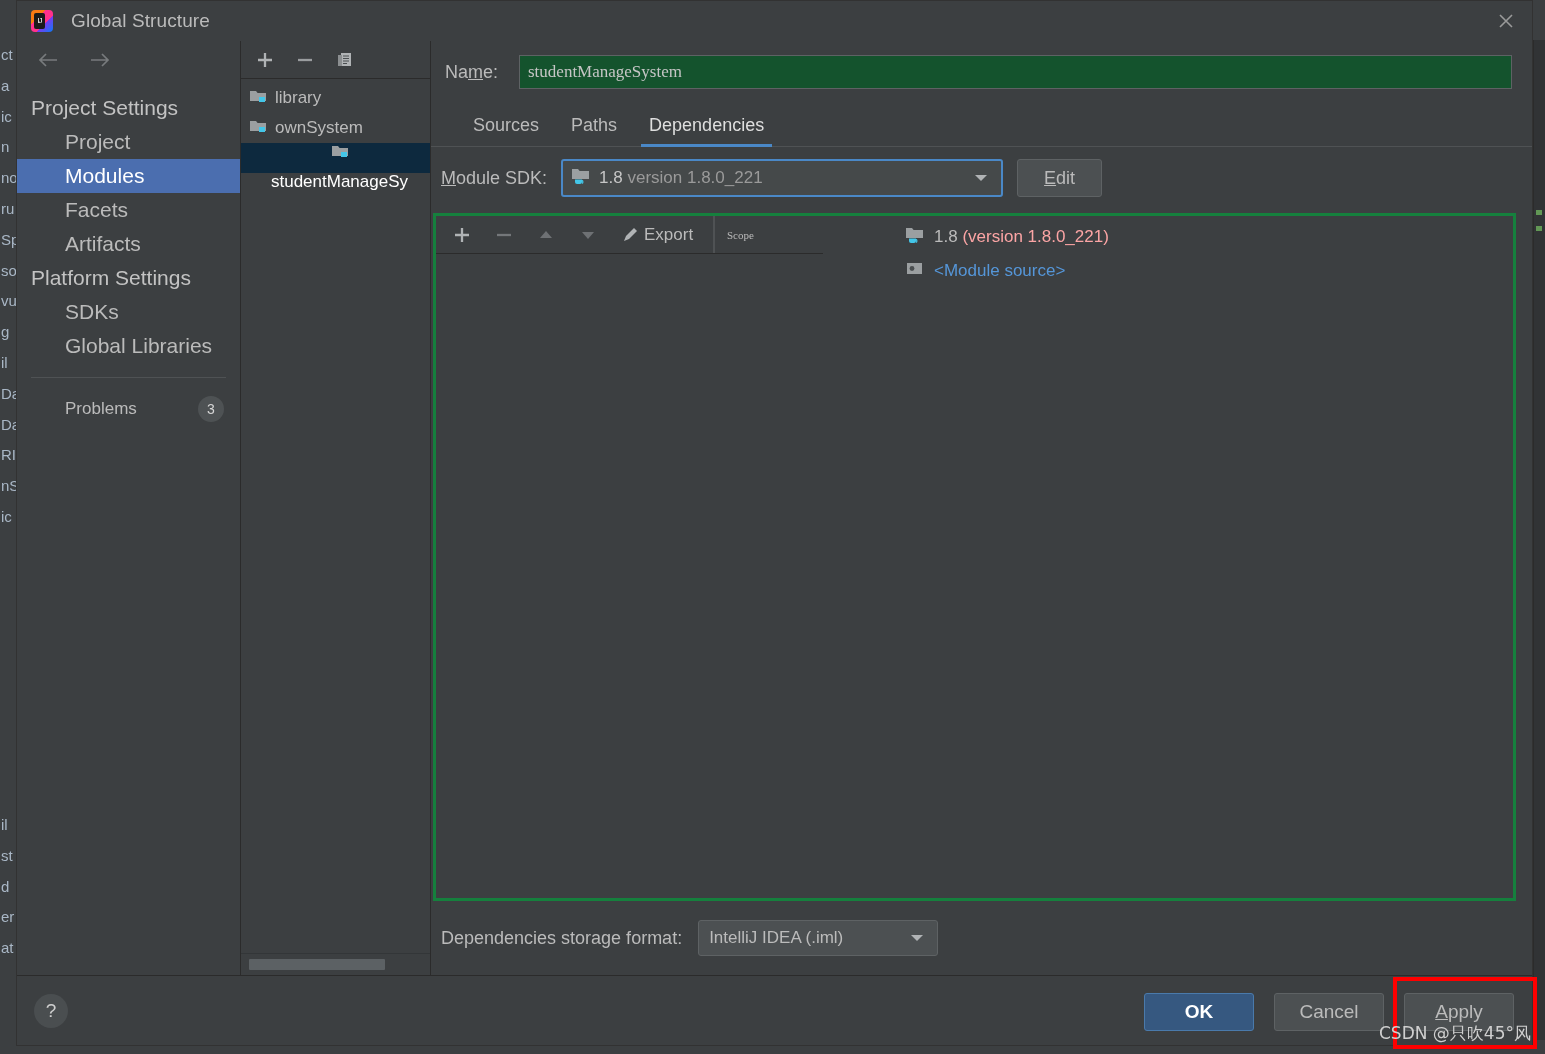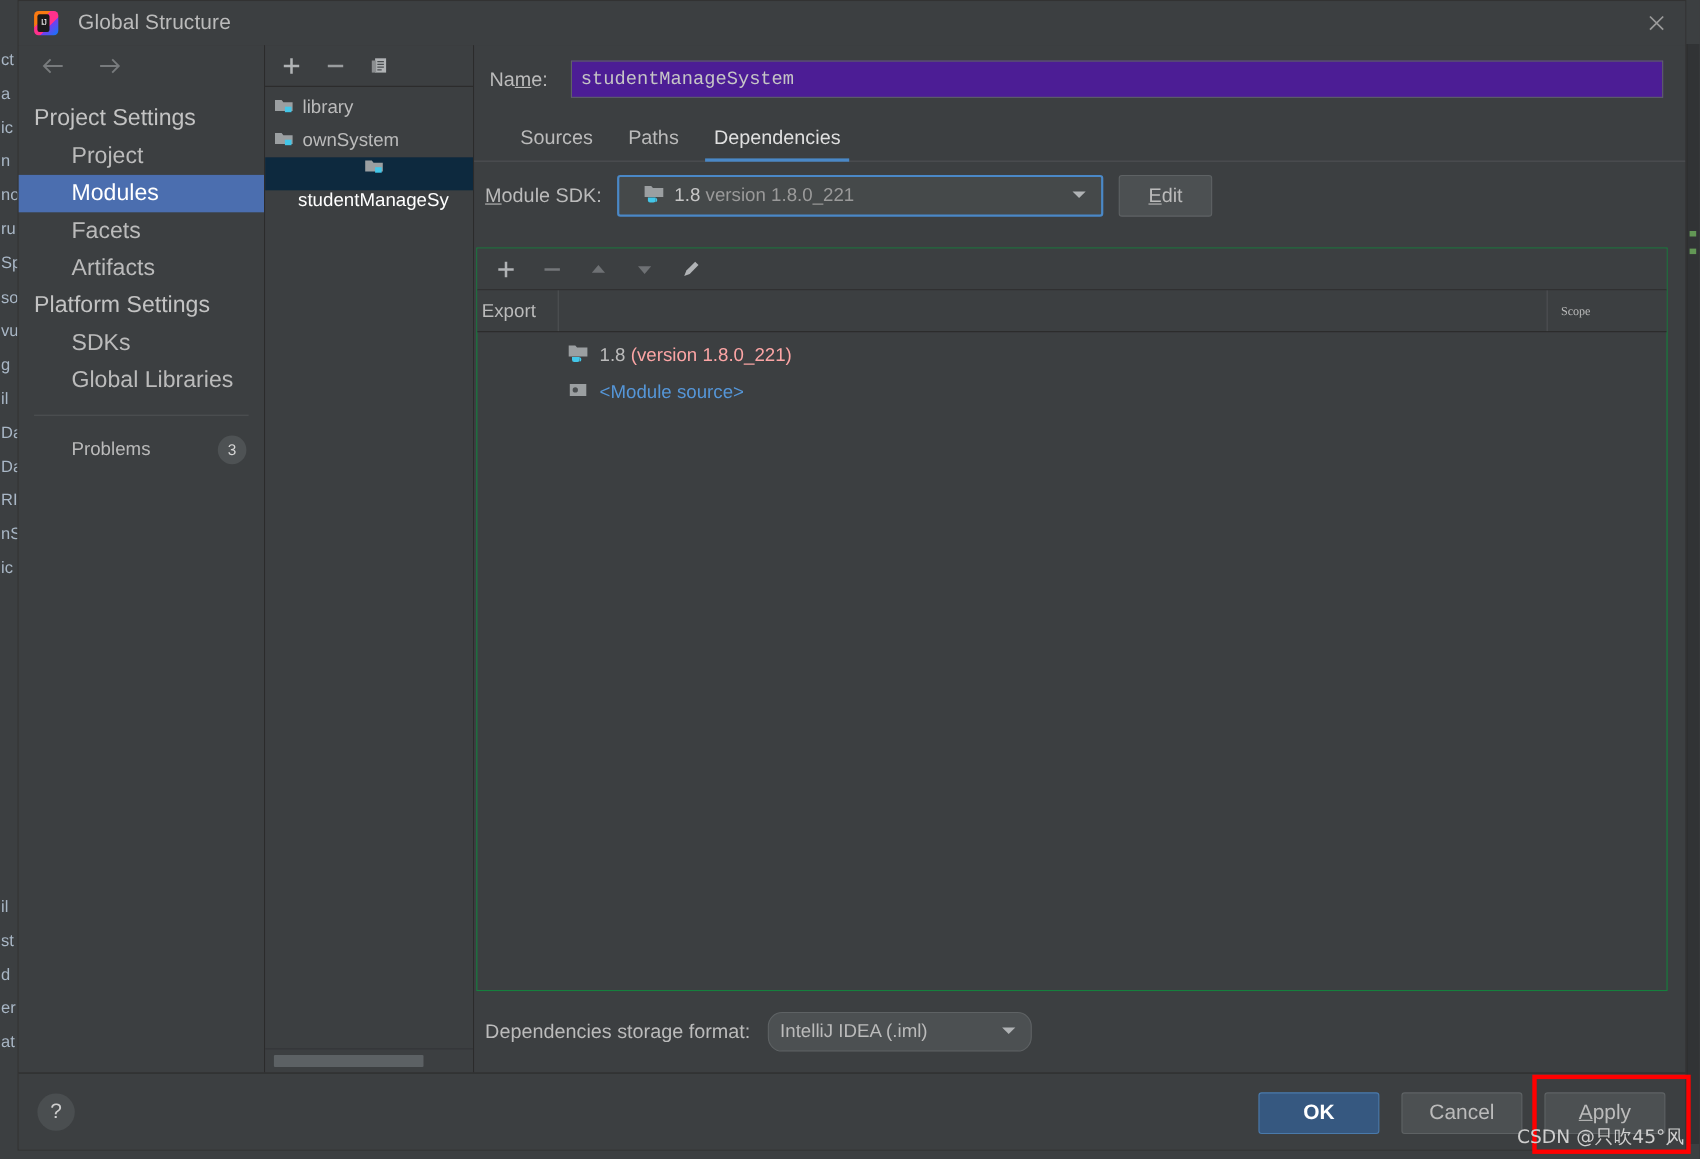--- a/index.html
+++ b/index.html
@@ -135,23 +135,23 @@
   #right-panel {
     flex: 1 1 auto; background: #3c3f41; display: flex; flex-direction: column;
     min-width: 0; position: relative;
   }
   #name-row {
     height: 62px; flex: 0 0 62px; display: flex; align-items: center;
     padding: 0 20px 0 14px;
   }
   #name-label { font-size: 18px; color: #bbbbbb; width: 74px; flex: 0 0 74px; }
   #name-input {
-    flex: 1 1 auto; height: 34px; background: #4c1d95;
+    flex: 1 1 auto; height: 34px; background: #14532d;
     border: 1px solid #5e6264; color: #c6c6c6; font-size: 17px;
-    padding: 0 8px; font-family: Liberation Mono, monospace; outline: none;
+    padding: 0 8px; font-family: Liberation Serif, serif; outline: none;
   }
   #tabs-row {
     flex: 0 0 44px; display: flex; align-items: flex-end;
     padding-left: 26px; border-bottom: 1px solid #4f5254; position: relative;
   }
   .tab {
     padding: 0 16px 10px 16px; font-size: 18px; color: #bbbbbb;
     cursor: pointer; position: relative;
   }
   .tab.active { color: #dfdfdf; }
@@ -160,37 +160,37 @@
     height: 3px; background: #4a88c7;
   }
   #sdk-row {
     height: 62px; flex: 0 0 62px; display: flex; align-items: center;
     padding-left: 10px; gap: 14px;
   }
   #sdk-label { font-size: 18px; color: #bbbbbb; }
   #sdk-combo {
     width: 442px; height: 38px; background: #45494a;
     border: 2px solid #4a88c7; border-radius: 3px;
-    display: flex; align-items: center; padding: 0 22px; cursor: pointer;
+    display: flex; align-items: center; padding: 0 8px; cursor: pointer;
     position: relative;
   }
   #sdk-combo .sdk-text { font-size: 17px; color: #c6c6c6; margin-left: 8px; }
   #sdk-combo .sdk-text .dim { color: #9a9a9a; }
   #sdk-combo .caret { position: absolute; right: 12px; }
   #edit-btn {
     height: 38px; padding: 0 26px; background: #4c5052;
     border: 1px solid #5e6264; border-radius: 3px; color: #bbbbbb;
     font-size: 18px; cursor: pointer; display: flex; align-items: center;
     font-family: "Liberation Sans", sans-serif;
   }
 
   
   #deps-area {
-    flex: 1 1 auto; margin: 16px 16px 0 2px; display: flex; flex-direction: column;
-    border: 1px solid #15803d; min-height: 0; background: #3c3f41;
+    flex: 1 1 auto; margin: 4px 16px 0 2px; display: flex; flex-direction: row;
+    border: 3px solid #15803d; min-height: 0; background: #3c3f41;
   }
   #deps-toolbar {
     height: 38px; flex: 0 0 38px; display: flex; align-items: center;
     gap: 22px; padding-left: 16px; border-bottom: 1px solid #2b2b2b;
     background: #3c3f41;
   }
   #deps-header {
     height: 38px; flex: 0 0 38px; display: flex; align-items: center;
     border-bottom: 1px solid #2b2b2b; background: #3c3f41;
   }
@@ -215,21 +215,21 @@
   .dep-row .txt .dim { color: #fca5a5; }
   .dep-row .txt.link { color: #5596d8; }
 
   #storage-row {
     height: 74px; flex: 0 0 74px; display: flex; align-items: center;
     gap: 16px; padding-left: 10px;
   }
   #storage-label { font-size: 18px; color: #bbbbbb; }
   #storage-combo {
     width: 240px; height: 36px; background: #4c5052;
-    border: 1px solid #5e6264; border-radius: 13px;
+    border: 1px solid #5e6264; border-radius: 3px;
     display: flex; align-items: center; padding: 0 10px; cursor: pointer;
     position: relative;
   }
   #storage-combo .st-text { font-size: 17px; color: #bbbbbb; }
   #storage-combo .caret { position: absolute; right: 12px; }
 
   
   #footer {
     height: 70px; flex: 0 0 70px; border-top: 1px solid #2b2b2b;
     display: flex; align-items: center; position: relative; background: #3c3f41;

